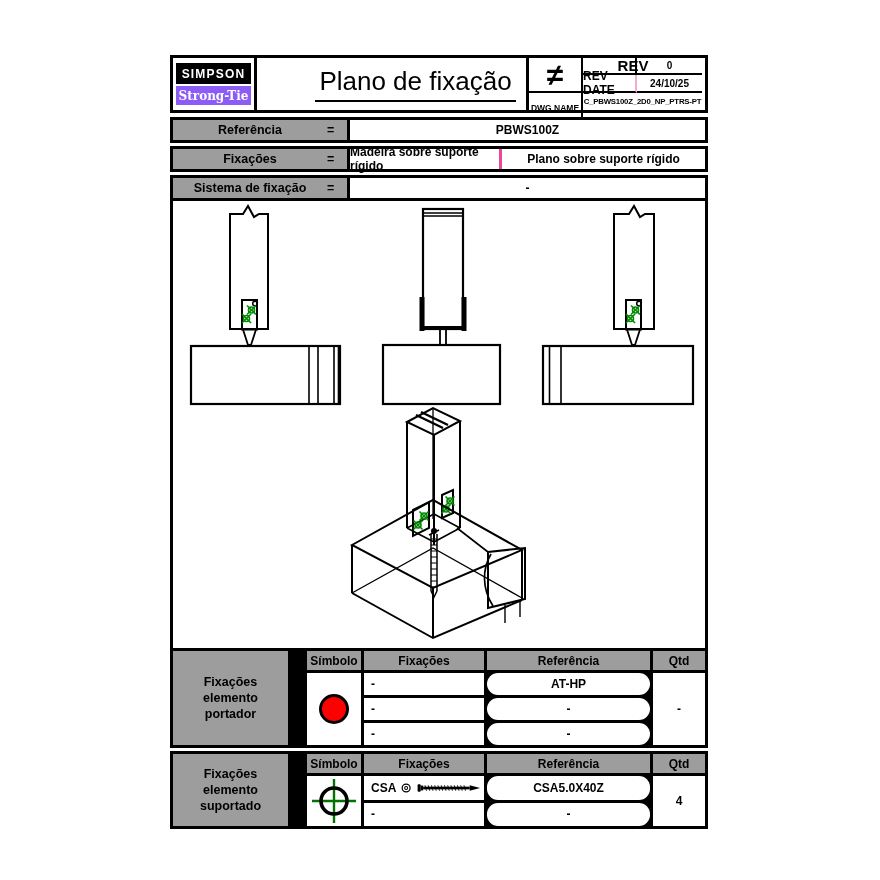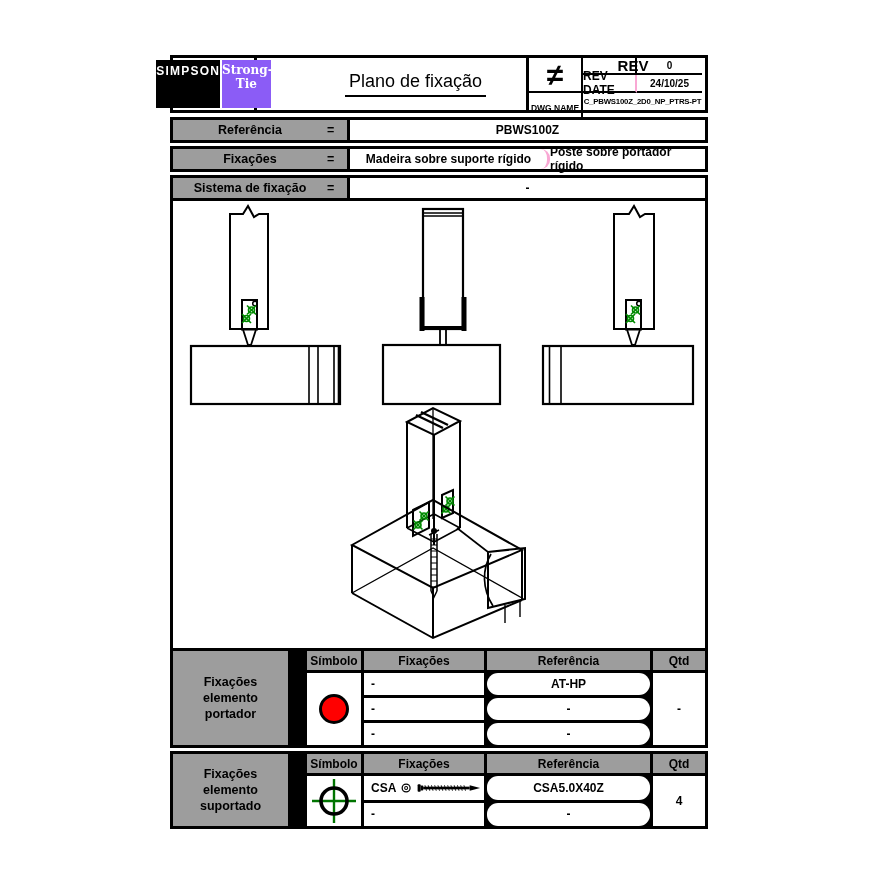--- a/index.html
+++ b/index.html
@@ -1,42 +1,42 @@
 <!DOCTYPE html>
 <html><head>
 <meta charset="utf-8">
 <style>
   * { margin:0; padding:0; box-sizing:border-box; }
   html,body { width:880px; height:880px; background:#fff; font-family:"Liberation Sans",sans-serif; color:#000; overflow:hidden; }
   .doc { position:absolute; left:170px; top:55px; width:538px; height:774px; }
 
   
   .title-block { position:absolute; top:0; left:0; width:538px; height:58px; border:3px solid #000; display:flex; background:#fff; }
-  .logo-cell { width:84px; border-right:3px solid #000; display:flex; flex-direction:row; justify-content:center; gap:2px; padding:2px 3px; }
+  .logo-cell { width:84px; border-right:3px solid #000; display:flex; flex-direction:column; justify-content:center; gap:2px; padding:2px 3px; }
   .logo-black { background:#000; color:#fff; font-weight:bold; font-size:12px; letter-spacing:1.2px; text-align:center; padding:4px 0 3px; }
   .logo-red { background:#8b5cf6; color:#fff; font-family:"DejaVu Serif",serif; font-weight:bold; font-size:12px; text-align:center; padding:3px 0 2px; }
   .title-cell { flex:1; display:flex; align-items:center; justify-content:center; border-right:3px solid #000; }
-  .title-text { font-size:18px; border-bottom:2px solid #000; padding:0 4px 3px; white-space:nowrap;margin-left:48px; }
+  .title-text { font-size:26px; border-bottom:2px solid #000; padding:0 4px 3px; white-space:nowrap;margin-left:48px; }
   .rev-block { width:176px; position:relative; font-weight:bold; }
   .rev-block > div { position:absolute; display:flex; align-items:center; justify-content:center; }
   .cell-proj   { left:0;    top:0;    width:54px;  height:35px; border-right:2px solid #000; border-bottom:2px solid #000; font-size:30px; font-weight:bold; line-height:1; }
   .cell-rlab   { left:54px; top:0;    width:54px;  height:17px; border-right:2px solid #000; border-bottom:2px solid #000; font-size:15px;padding-left:48px; }
   .cell-rval   { left:108px;top:0;    width:65px;  height:17px; border-bottom:2px solid #000; font-size:10px; }
   .cell-rdlab  { left:54px; top:17px; width:54px;  height:18px; border-right:2px solid #f9a8d4; border-bottom:2px solid #000; font-size:12px; }
   .cell-rdval  { left:108px;top:17px; width:65px;  height:18px; border-bottom:2px solid #000; font-size:10px; }
   .cell-dwglab { left:0;    top:35px; width:54px;  height:30px; border-right:2px solid #000; font-size:8.5px; }
   .cell-dwgval { left:54px; top:35px; width:119px; height:17px; font-size:7.8px; letter-spacing:-0.2px; white-space:nowrap; }
 
   
   .info-row { position:absolute; left:0; width:538px; height:26px; border:3px solid #000; display:flex; background:#fff; font-weight:bold; font-size:12.5px; }
   .info-label { width:177px; background:#9d9d9d; border-right:3px solid #000; display:flex; align-items:center; }
   .info-label .lbl { flex:1; text-align:center; }
   .info-label .eq { width:20px; text-align:left; }
   .info-value { flex:1; display:flex; align-items:center; justify-content:center; font-size:12px; }
-  .split { width:200px; border-right:3px solid #f9a8d4; flex:none;border-radius:9px; }
+  .split { width:152px; border-right:3px solid #ec4899; flex:none; }
 
   
   .drawing-area { position:absolute; top:146px; left:0; width:538px; height:447px; border-left:3px solid #000; border-right:3px solid #000; background:#fff; }
   .drawing-area svg { display:block; }
 
   
   .btable { position:absolute; left:0; width:538px; border:3px solid #000; background:#000; display:flex; }
   .group-cell { width:115px; background:#9d9d9d; display:flex; align-items:center; justify-content:center; text-align:center; font-weight:bold; font-size:12.5px; line-height:1.3; }
   .group-cell span { width:76px; }
   .bt-right { flex:1; margin-left:19px; display:flex; flex-direction:column; }
@@ -86,21 +86,21 @@
       <span class="eq">=</span>
     </div>
     <div class="info-value">PBWS100Z</div>
   </div>
   <div class="info-row" style="top:91px">
     <div class="info-label">
       <span class="lbl">Fixações</span>
       <span class="eq">=</span>
     </div>
     <div class="info-value split">Madeira sobre suporte rígido</div>
-    <div class="info-value">Poste sobre portador rígido</div>
+    <div class="info-value">Plano sobre suporte rígido</div>
   </div>
   <div class="info-row" style="top:120px">
     <div class="info-label">
       <span class="lbl">Sistema de fixação</span>
       <span class="eq">=</span>
     </div>
     <div class="info-value">-</div>
   </div>
 
   <div class="drawing-area">

